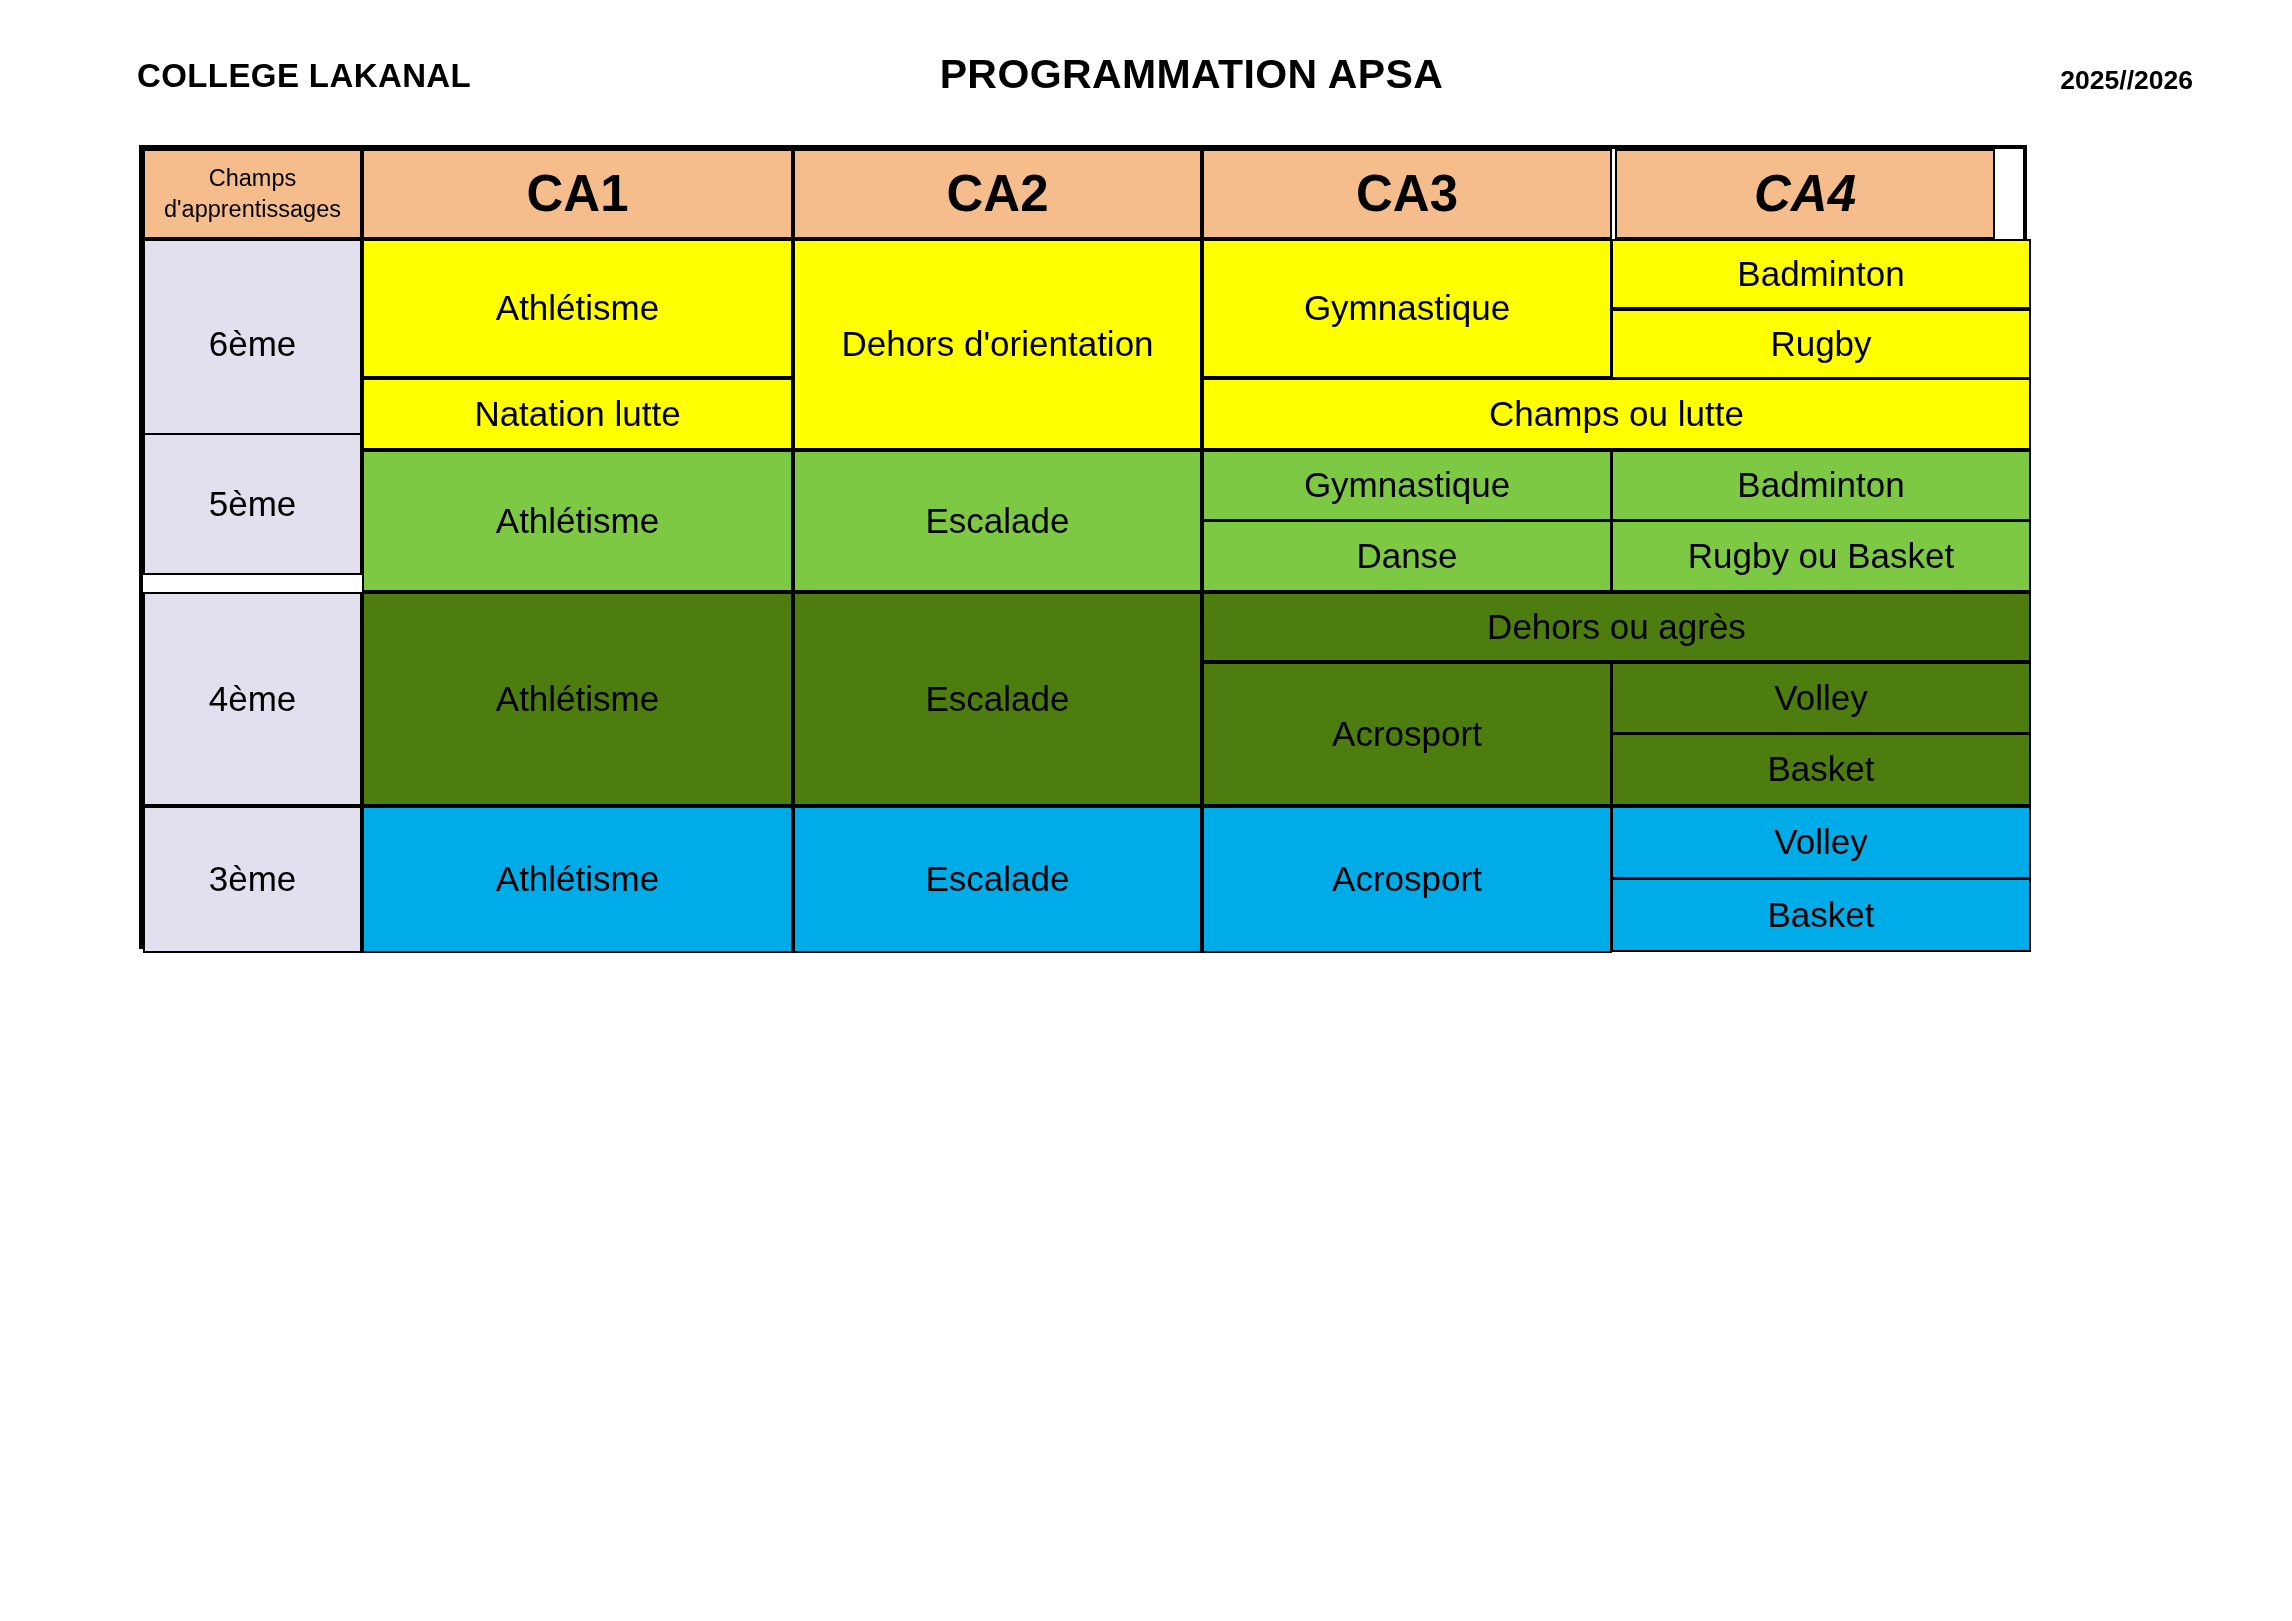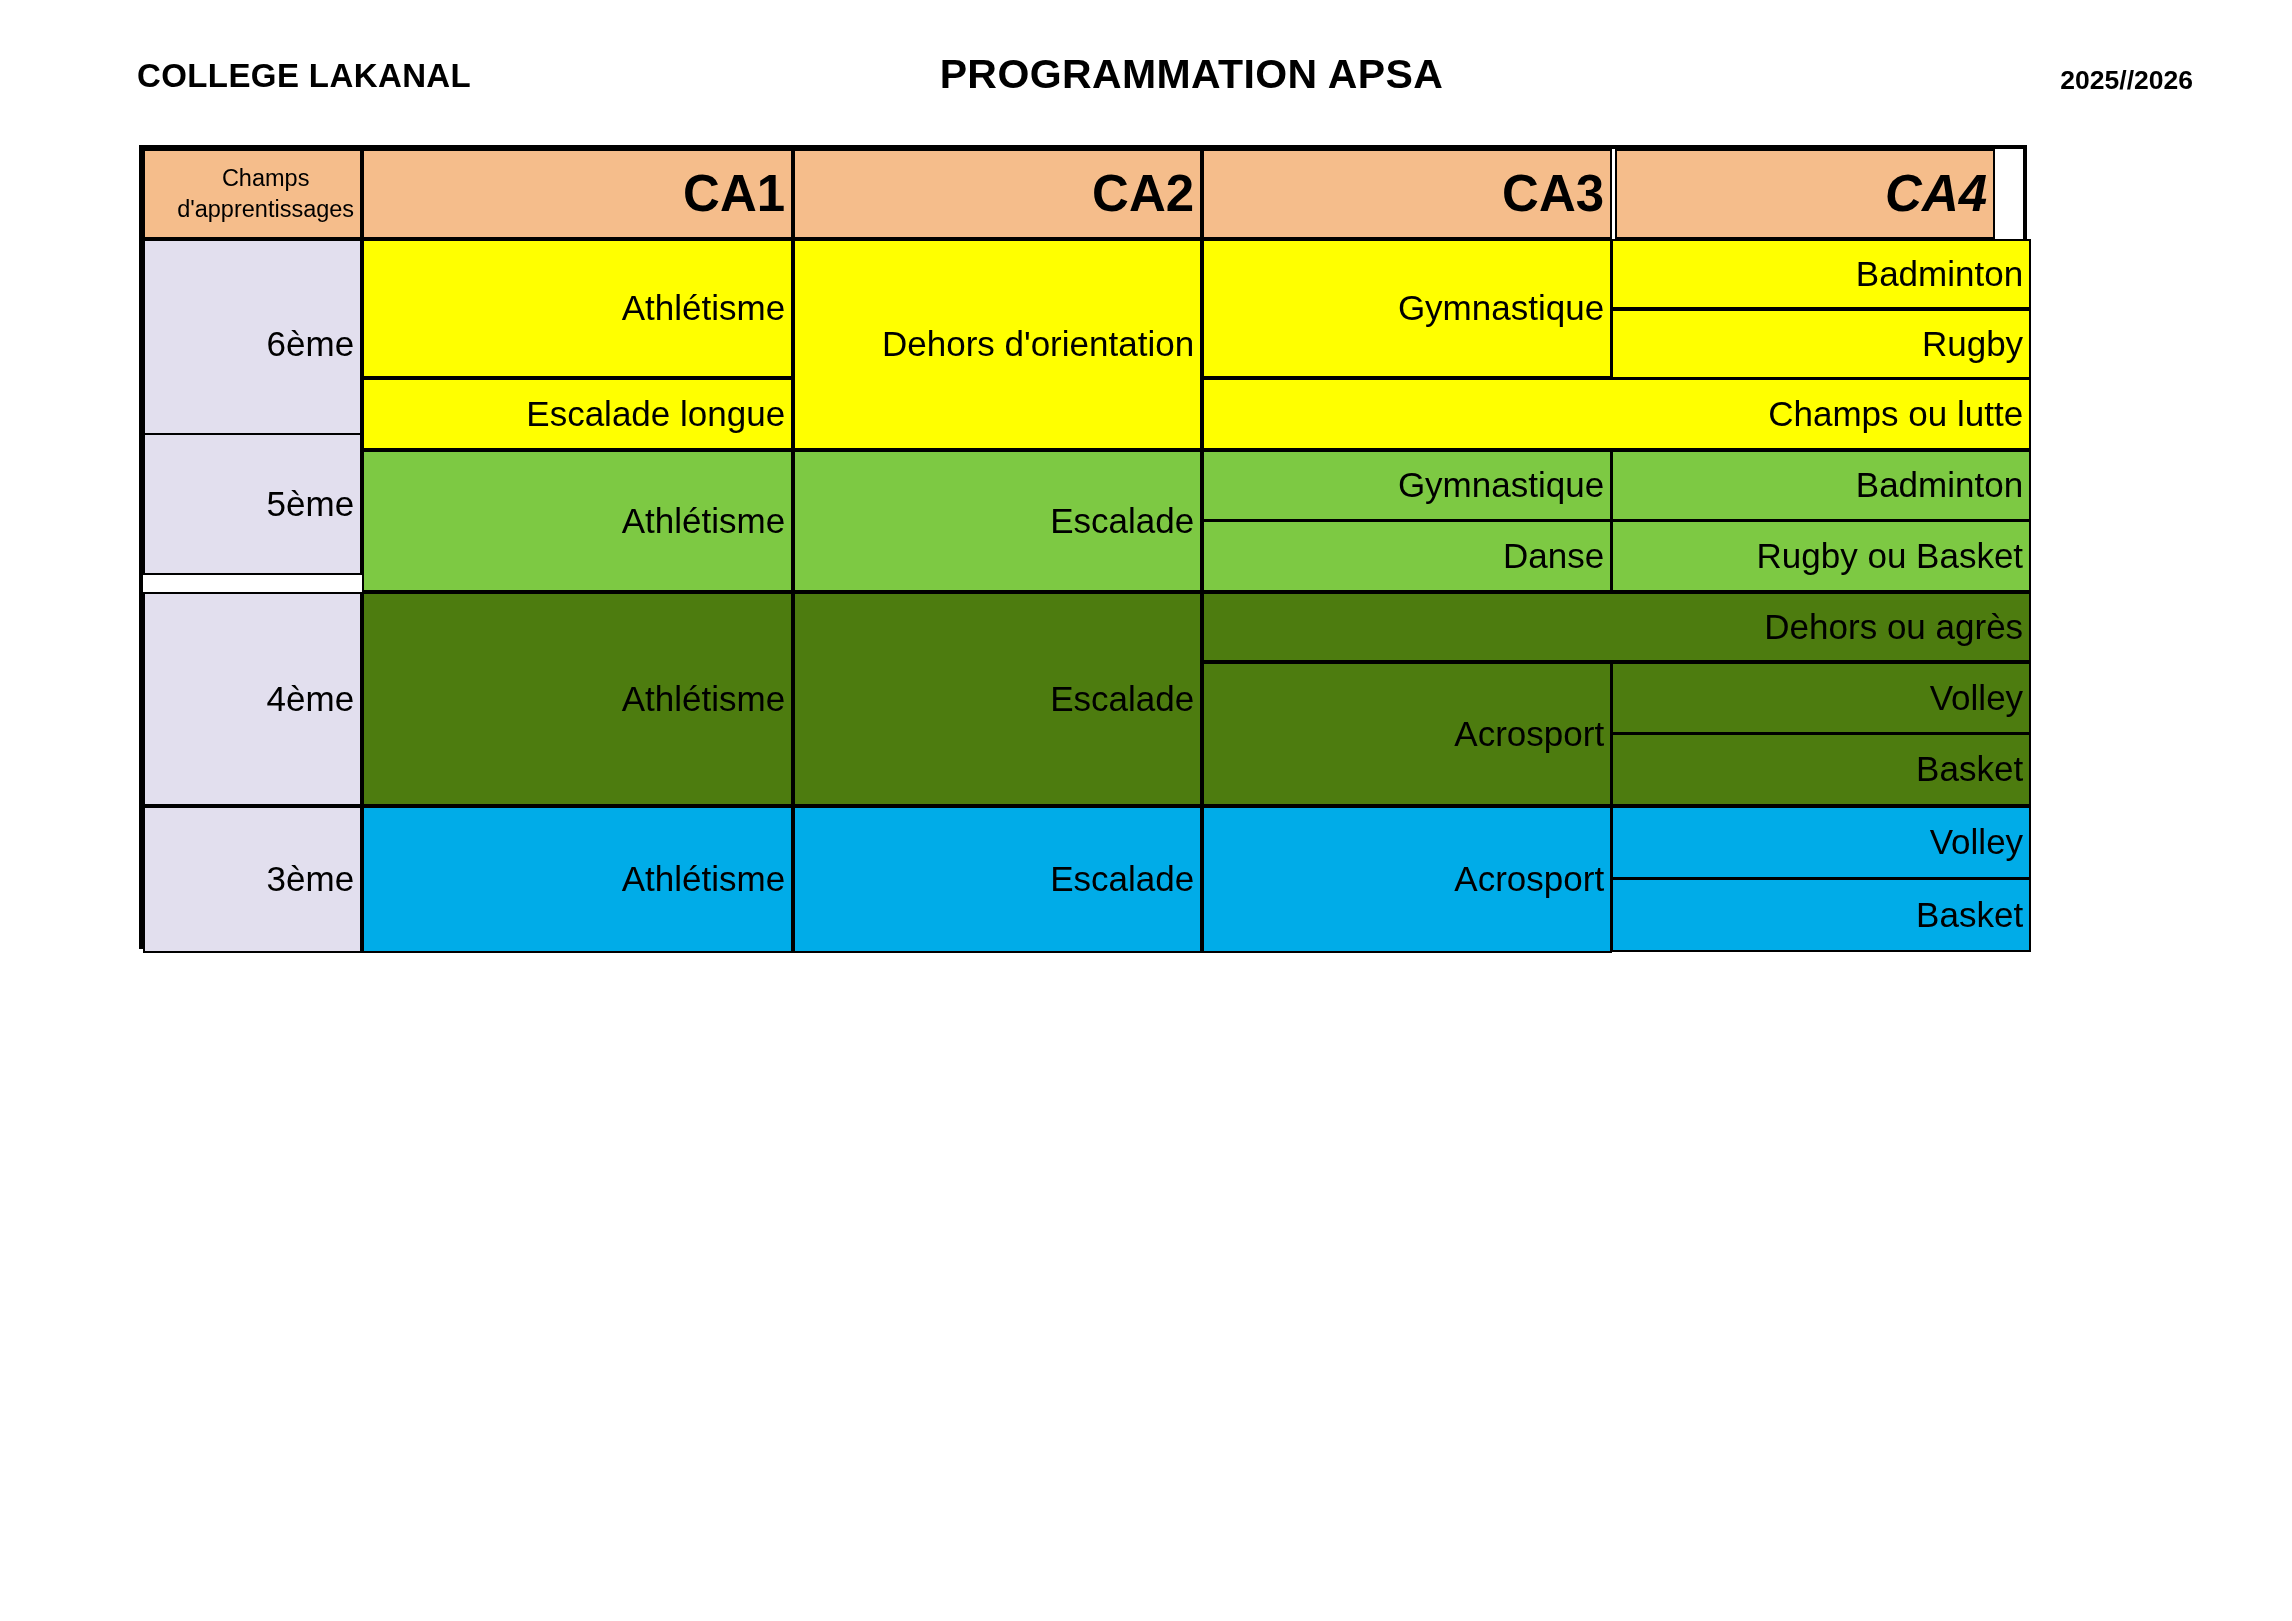--- a/index.html
+++ b/index.html
@@ -64,21 +64,21 @@
     border: 4.9px solid #000000;
     box-sizing: border-box;
   }
 
   .cell {
     position: absolute;
     box-sizing: border-box;
     border: 2.9px solid #000000;
     display: flex;
     align-items: center;
-    justify-content: flex-end;
+    justify-content: center;
     text-align: center;
     font-size: 35px;
     line-height: 1.15;
     padding: 2px 5.9px;
     overflow: hidden;
   }
 
   .head-cell {
     background: #F5BD8B;
     font-weight: bold;
@@ -122,21 +122,21 @@
   <div class="cell head-cell" style="left:650px; top:0px; width:409px; height:90px;">CA2</div>
 
   <div class="cell head-cell" style="left:1059px; top:0px; width:410px; height:90px;">CA3</div>
 
   <div class="cell head-cell" style="left:1472px; top:0px; width:380px; height:90px;font-style:italic;">CA4</div>
 
   <div class="cell level-cell" style="left:0px; top:90px; width:219px; height:211px;">6ème</div>
 
   <div class="cell c-yellow" style="left:219px; top:90px; width:431px; height:139px;">Athlétisme</div>
 
-  <div class="cell c-yellow" style="left:219px; top:229px; width:431px; height:72px;">Escalade longue</div>
+  <div class="cell c-yellow" style="left:219px; top:229px; width:431px; height:72px;">Natation lutte</div>
 
   <div class="cell c-yellow" style="left:650px; top:90px; width:409px; height:211px;">Dehors d'orientation</div>
 
   <div class="cell c-yellow" style="left:1059px; top:90px; width:410px; height:139px;">Gymnastique</div>
 
   <div class="cell c-yellow" style="left:1468px; top:90px; width:420px; height:70px;">Badminton</div>
 
   <div class="cell c-yellow" style="left:1468px; top:160px; width:420px; height:70px;">Rugby</div>
 
   <div class="cell c-yellow" style="left:1059px; top:229px; width:829px; height:72px;">Champs ou lutte</div>

